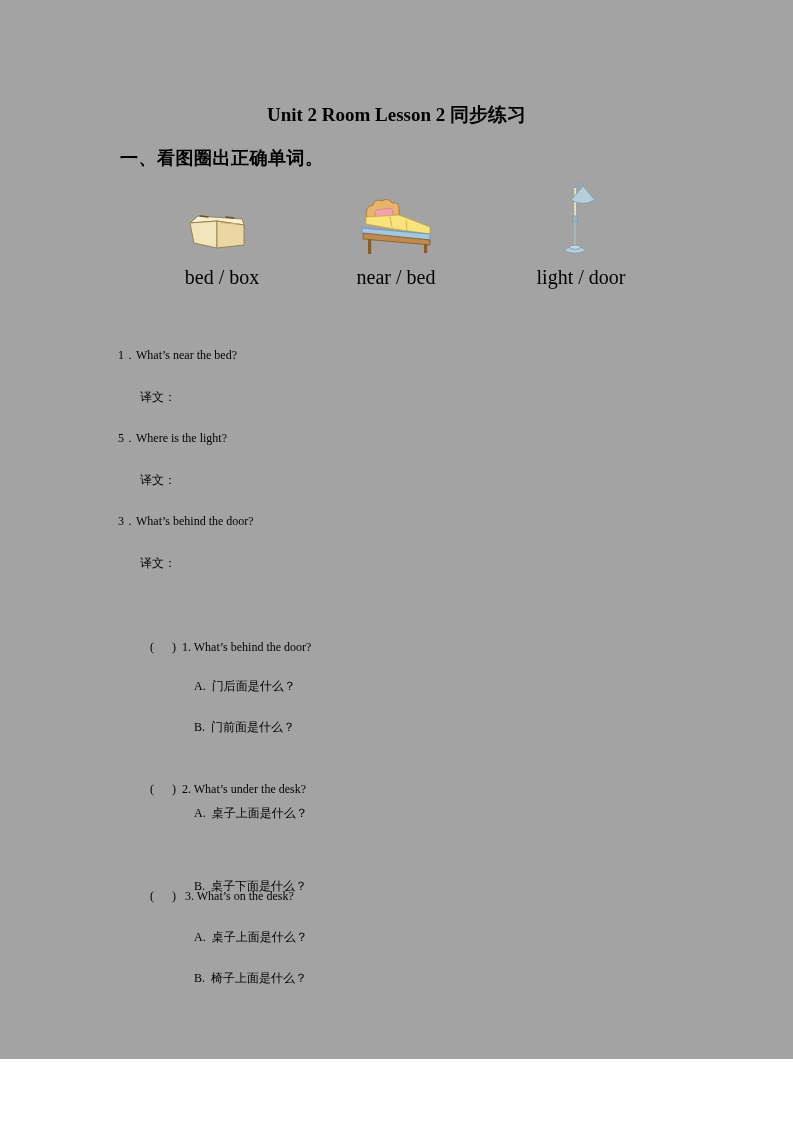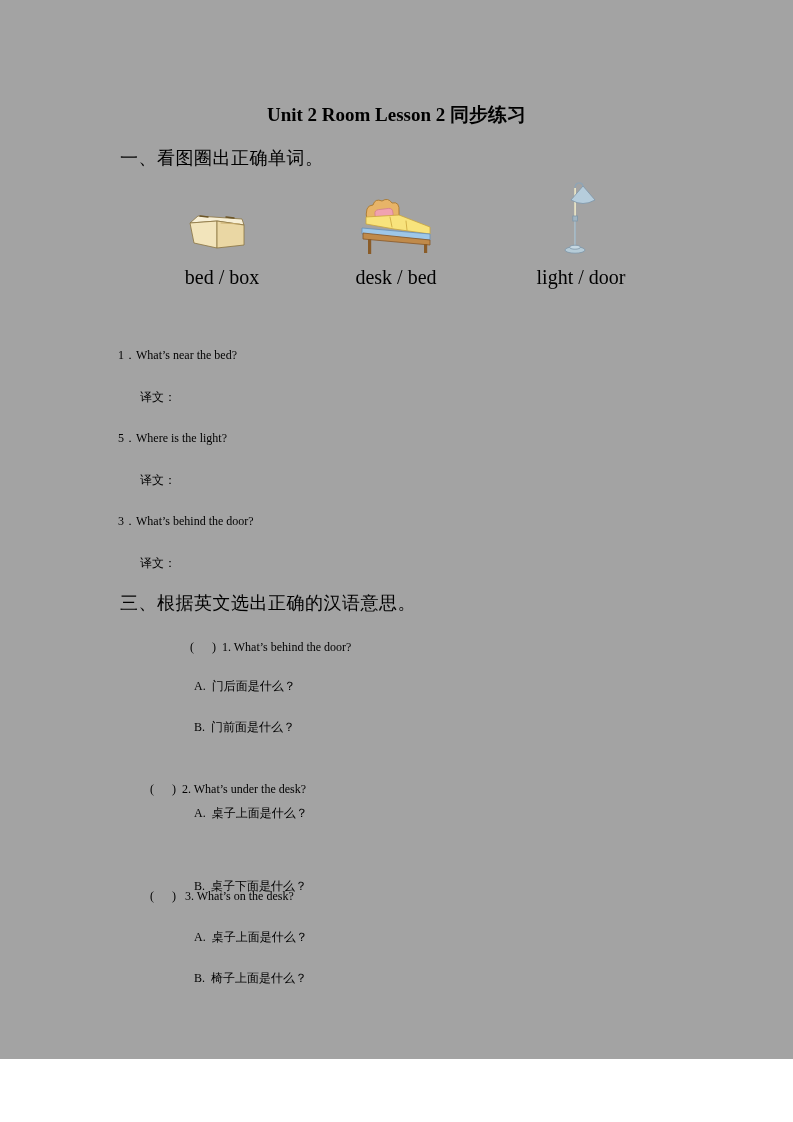--- a/index.html
+++ b/index.html
@@ -13,21 +13,21 @@
   }
   .title{
     position:absolute;left:0;top:102px;width:793px;
     text-align:center;
     font-size:19px;font-weight:bold;
     font-family:"Liberation Serif","DejaVu Serif",serif;
     white-space:pre;
   }
   .heading{
     position:absolute;left:120px;
-    font-size:18px;font-weight:normal;
+    font-size:18px;font-weight:bold;
     font-family:"Liberation Sans","DejaVu Sans",sans-serif;
     white-space:pre;
     letter-spacing:0.5px;
   }
   .line{
     position:absolute;
     font-size:12px;
     font-family:"Liberation Serif","DejaVu Serif",serif;
     white-space:pre;
     line-height:1.25;
@@ -83,36 +83,35 @@
     <path class="lamp-arm" d="M15,9 Q15,3 19,3 Q23,3 23,7"></path>
     <rect x="14.2" y="8" width="1.8" height="60" fill="#e6e2c4"></rect>
     <rect x="14.2" y="41" width="1.8" height="26" fill="#a0b4c2"></rect>
     <rect class="lamp-line" x="12.8" y="36" width="4.6" height="5" fill="#a0b4c2"></rect>
     <path class="lamp-line" d="M23,6 L11,20 Q23,27 35,20 Z" fill="#b6cddc"></path>
     <ellipse class="lamp-line" cx="15" cy="70" rx="10" ry="3.2" fill="#b6ccd8"></ellipse>
     <ellipse class="lamp-line" cx="15" cy="67.2" rx="5.5" ry="2" fill="#c6d8e2"></ellipse>
   </svg>
 
   <div class="pic-label" style="left:222px;">bed / box</div>
-  <div class="pic-label" style="left:396px;">desk / bed</div>
+  <div class="pic-label" style="left:396px;">near / bed</div>
   <div class="pic-label" style="left:581px;">light / door</div>
 
 
   <div class="line" style="left:118px;top:348px;">1．What’s near the bed?</div>
   <div class="line" style="left:140px;top:390px;">译文：</div>
 
   <div class="line" style="left:118px;top:431px;">5．Where is the light?</div>
   <div class="line" style="left:140px;top:473px;">译文：</div>
 
   <div class="line" style="left:118px;top:514px;">3．What’s behind the door?</div>
   <div class="line" style="left:140px;top:556px;">译文：</div>
 
-  <div class="heading" style="top:591px;">三、根据英文选出正确的汉语意思。</div>
 
-  <div class="line" style="left:150px;top:640px;margin-left:40px;">(      )  1. What’s behind the door?</div>
+  <div class="line" style="left:150px;top:640px;">(      )  1. What’s behind the door?</div>
   <div class="line" style="left:194px;top:679px;">A.  门后面是什么？</div>
   <div class="line" style="left:194px;top:720px;">B.  门前面是什么？</div>
 
   <div class="line" style="left:150px;top:782px;text-align:right;">(      )  2. What’s under the desk?</div>
   <div class="line" style="left:194px;top:806px;">A.  桌子上面是什么？</div>
   <div class="line" style="left:194px;top:847px;margin-top:32px;">B.  桌子下面是什么？</div>
 
   <div class="line" style="left:150px;top:889px;">(      )   3. What’s on the desk?</div>
   <div class="line" style="left:194px;top:930px;">A.  桌子上面是什么？</div>
   <div class="line" style="left:194px;top:971px;">B.  椅子上面是什么？</div>

